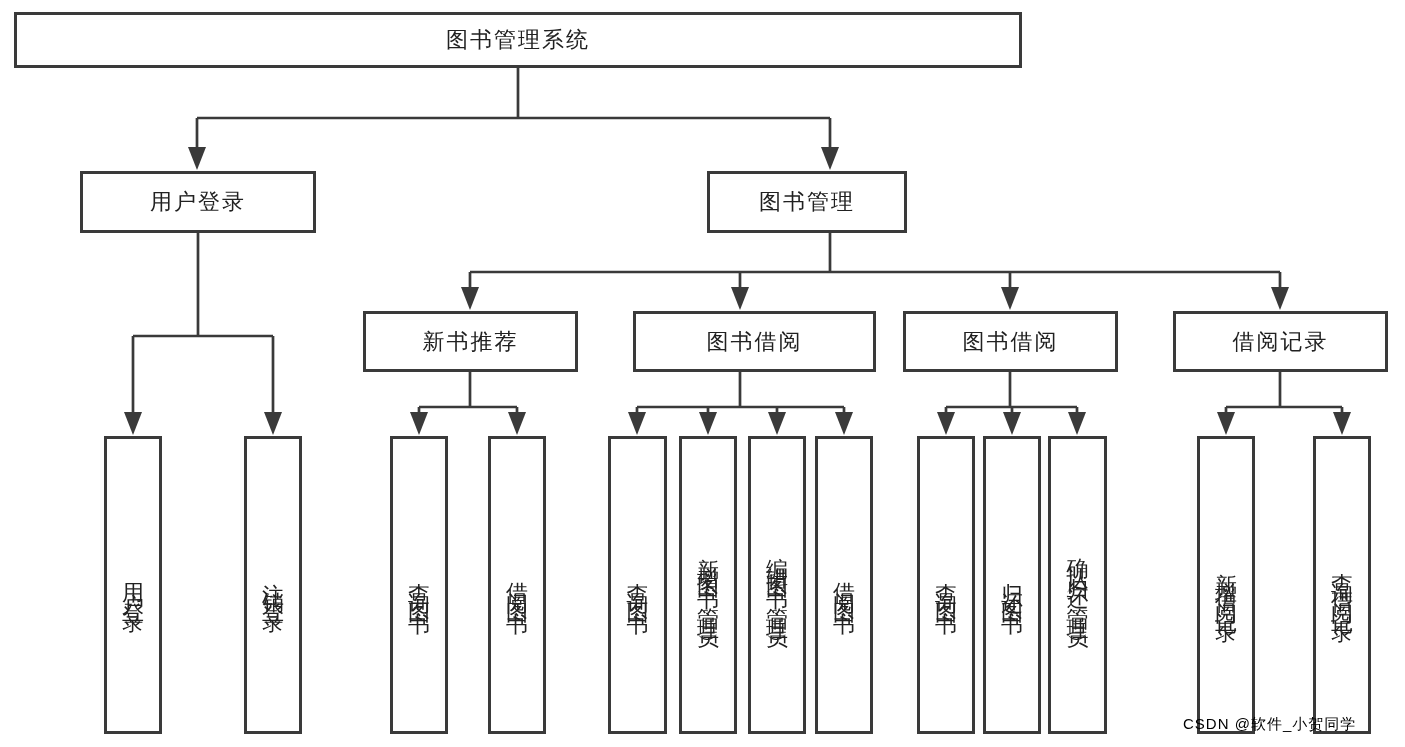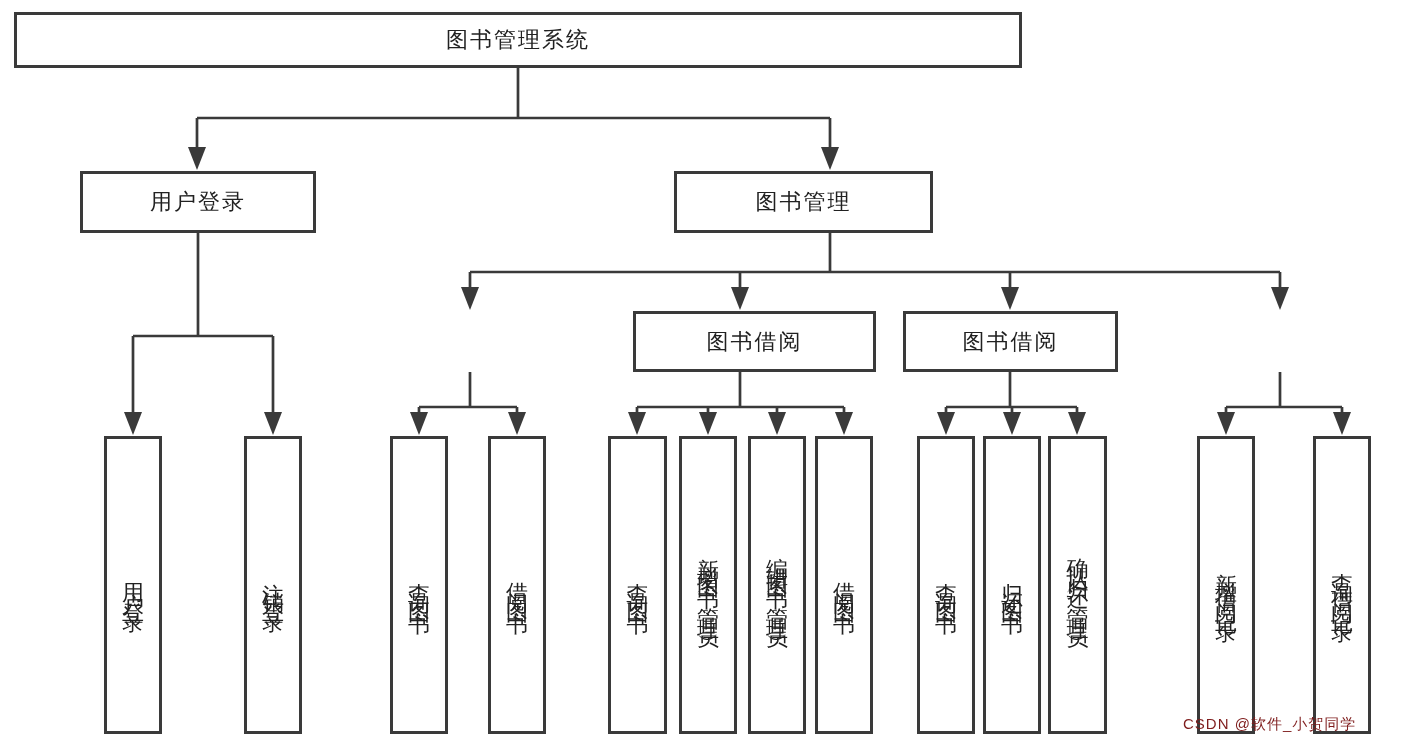--- a/index.html
+++ b/index.html
@@ -12,21 +12,21 @@
     position:absolute;box-sizing:border-box;border:3px solid #3a3a3a;
     background:#ffffff;display:flex;align-items:center;justify-content:center;
   }
   .node.h span{font-size:22px;letter-spacing:2px;white-space:nowrap;}
   .node.v span{
     writing-mode:vertical-rl;text-orientation:mixed;
     font-size:22px;letter-spacing:10px;line-height:1;
   }
   .watermark{
     position:absolute;left:1183px;top:715px;font-size:15px;
-    color:#7f1d1d;letter-spacing:1px;white-space:nowrap;
+    color:#000000;letter-spacing:1px;white-space:nowrap;
   }
 </style>
 </head>
 <body>
 
 <div class="stage">
 
   <svg class="wires" viewBox="0 0 1405 747" aria-hidden="true">
     <g stroke="#3a3a3a" stroke-width="2.7" fill="none">
       <path d="M518 68 V118 M197 118 H830 M197 118 V150 M830 118 V150"></path>
@@ -60,29 +60,35 @@
     </g>
   </svg>
 
   <div class="node h" style="left:14px;top:12px;width:1008px;height:56px">
     <span>图书管理系统</span>
   </div>
 
   <div class="node h" style="left:80px;top:171px;width:236px;height:62px">
     <span>用户登录</span>
   </div>
-  <div class="node h" style="left:674px;top:171px;width:259px;height:62px">
+  <div class="node h" style="left:707px;top:171px;width:200px;height:62px">
     <span>图书管理</span>
   </div>
 
+  <div class="node h" style="left:363px;top:311px;width:215px;height:61px">
+    <span>新书推荐</span>
+  </div>
   <div class="node h" style="left:633px;top:311px;width:243px;height:61px">
     <span>图书借阅</span>
   </div>
   <div class="node h" style="left:903px;top:311px;width:215px;height:61px">
     <span>图书借阅</span>
+  </div>
+  <div class="node h" style="left:1173px;top:311px;width:215px;height:61px">
+    <span>借阅记录</span>
   </div>
 
   <div class="node v" style="left:104px;top:436px;width:58px;height:298px">
     <span>用户登录</span>
   </div>
   <div class="node v" style="left:244px;top:436px;width:58px;height:298px">
     <span>注销登录</span>
   </div>
 
   <div class="node v" style="left:390px;top:436px;width:58px;height:298px">

